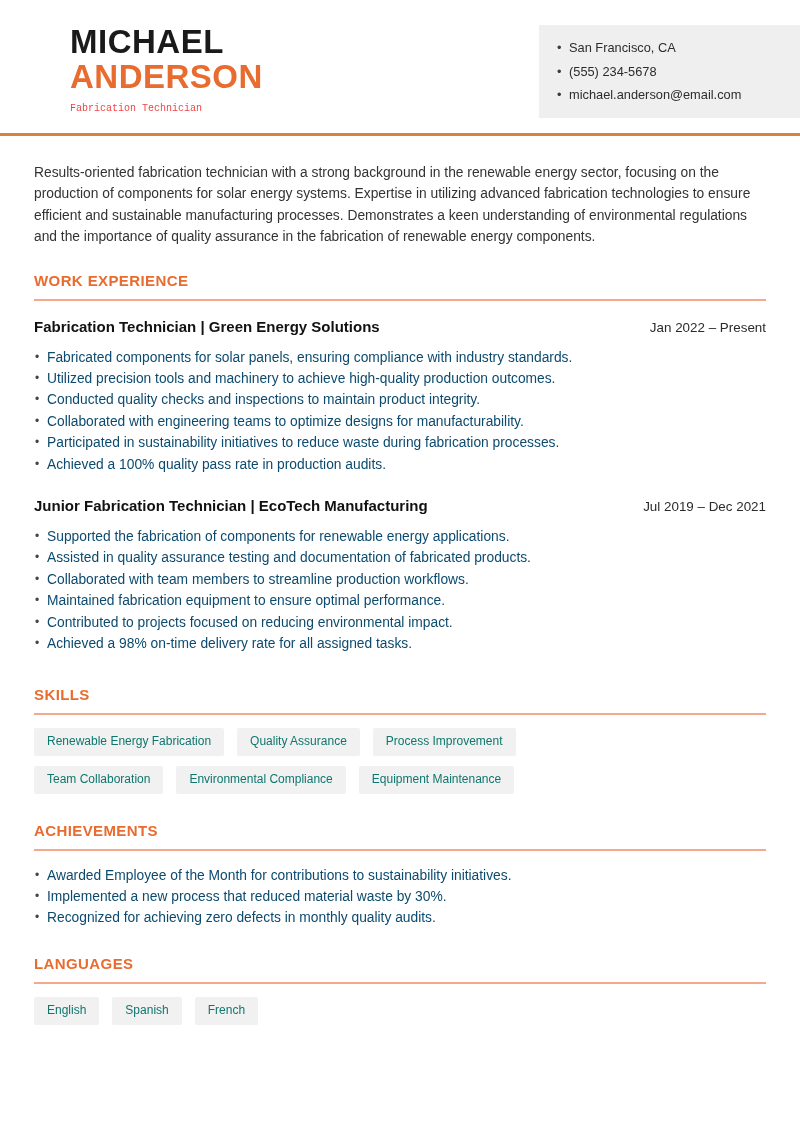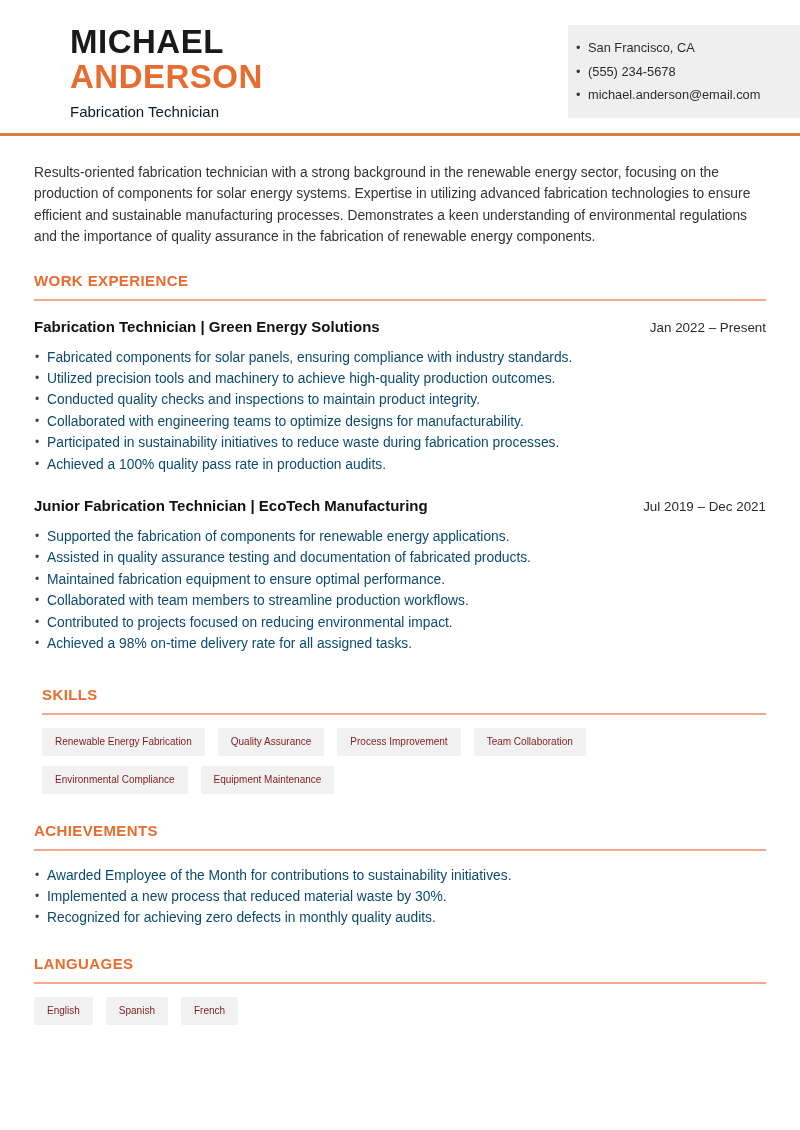--- a/index.html
+++ b/index.html
@@ -28,30 +28,31 @@
   .name-line {
     font-size: 33px;
     font-weight: 700;
     line-height: 35px;
     letter-spacing: 0.5px;
     color: #1a1a1a;
   }
   .name-line.last { color: #e86c2f; }
   .role {
     margin-top: 9px;
-    font-size: 15px;
-    color: #0f172a;
+    font-size: 10px;
+    color: #ef4444;
+    font-family: Liberation Mono, monospace;
   }
   .contact-card {
     position: absolute;
     top: 25px;
     right: 0;
-    width: 232px;
+    width: 261px;
     background: #efefef;
-    padding: 11px 14px 11px 7px;
+    padding: 11px 14px 11px 17px;
   }
   .contact-item {
     list-style: none;
     position: relative;
     padding-left: 13px;
     font-size: 12.8px;
     line-height: 23.5px;
     color: #2c2c2c;
     white-space: nowrap;
   }
@@ -80,21 +81,21 @@
     font-weight: 700;
     letter-spacing: 0.4px;
     color: #e86c2f;
   }
   .section-rule {
     height: 2px;
     background: #f2a98c;
     margin-top: 10px;
   }
   .section.work { margin-top: 24px; }
-  .section.skills { margin-top: 31px; margin-left: 8px; }
+  .section.skills { margin-top: 31px; }
   .section.education { margin-top: 26px; }
   .section.achievements { margin-top: 28px; }
   .section.languages { margin-top: 26px; }
 
   .job { margin-top: 17px; }
   .job + .job { margin-top: 22px; }
   .entry-header {
     display: flex;
     justify-content: space-between;
     align-items: baseline;
@@ -129,22 +130,22 @@
 
   .chips {
     margin-top: 13px;
     display: flex;
     flex-wrap: wrap;
     gap: 10px 13px;
     max-width: 620px;
   }
   .chip {
     background: #f1f1f1;
-    color: #7f1d1d;
-    font-size: 10px;
+    color: #0f766e;
+    font-size: 12px;
     line-height: 13px;
     padding: 7px 13px 8px;
     border-radius: 2px;
     white-space: nowrap;
   }
 
   .edu-entry { margin-top: 16px; }
   .edu-school {
     margin-top: 6px;
     font-size: 13.4px;
@@ -196,22 +197,22 @@
       </div>
 
       <div class="job">
         <div class="entry-header">
           <span class="entry-title">Junior Fabrication Technician | EcoTech Manufacturing</span>
           <span class="entry-dates">Jul 2019 – Dec 2021</span>
         </div>
         <ul class="bullets">
           <li>Supported the fabrication of components for renewable energy applications.</li>
           <li>Assisted in quality assurance testing and documentation of fabricated products.</li>
+          <li>Collaborated with team members to streamline production workflows.</li>
           <li>Maintained fabrication equipment to ensure optimal performance.</li>
-          <li>Collaborated with team members to streamline production workflows.</li>
           <li>Contributed to projects focused on reducing environmental impact.</li>
           <li>Achieved a 98% on-time delivery rate for all assigned tasks.</li>
         </ul>
       </div>
     </div>
 
     <div class="section skills">
       <div class="section-title">SKILLS</div>
       <div class="section-rule"></div>
       <div class="chips">

